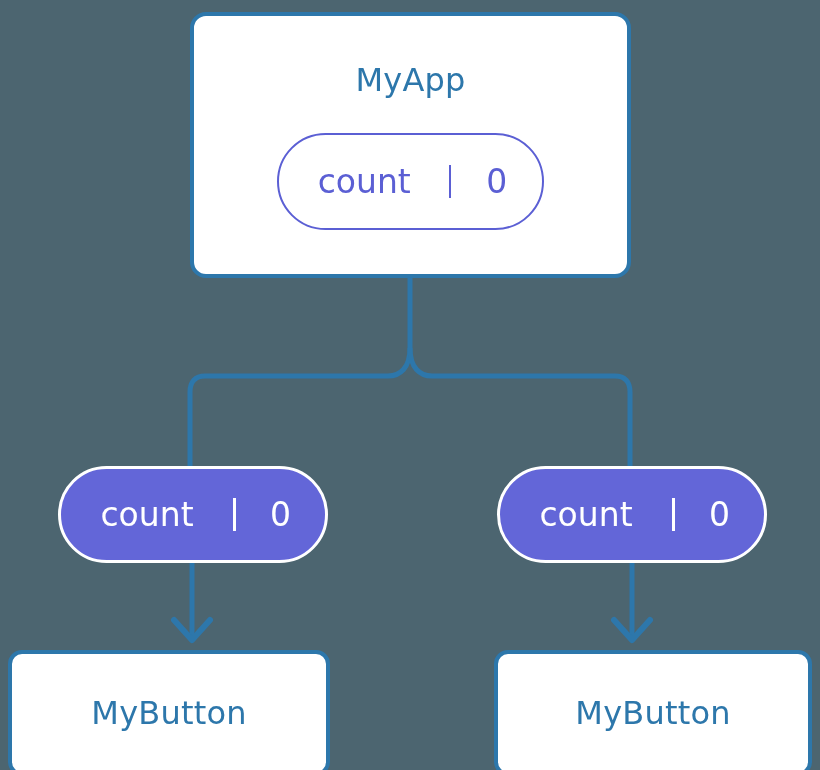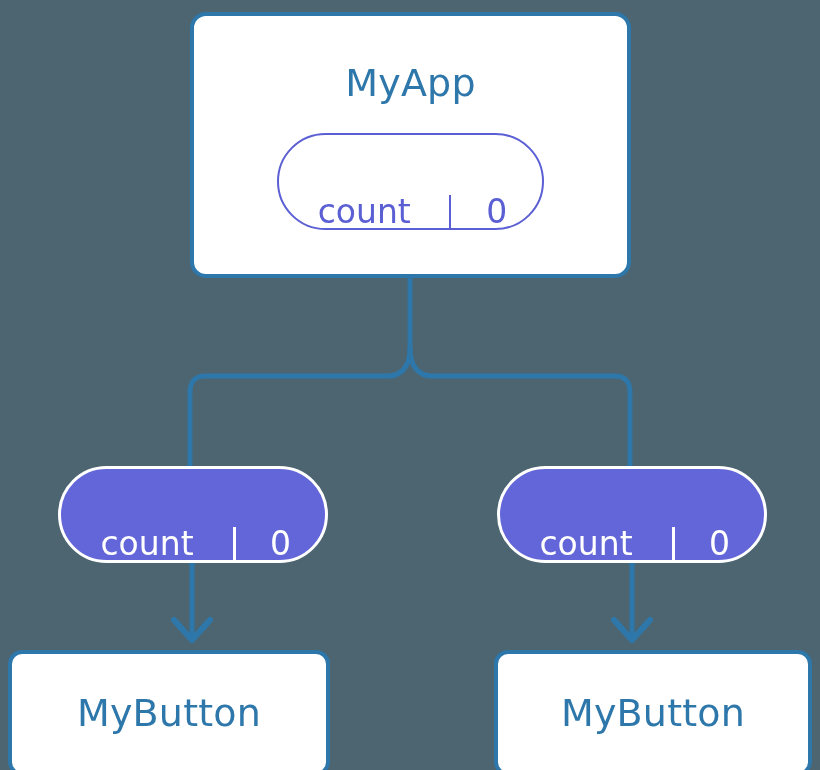--- a/index.html
+++ b/index.html
@@ -34,21 +34,21 @@
     background: #ffffff;
     border: 4px solid #2d77ab;
     border-radius: 16px;
     box-sizing: border-box;
     display: flex;
     flex-direction: column;
     align-items: center;
   }
   .comp-title {
     color: #2d77ab;
-    font-size: 38px;
+    font-size: 32px;
     line-height: 1;
     letter-spacing: 0.2px;
     white-space: nowrap;
   }
 
   
   #root-component {
     left: 190px;
     top: 12px;
     width: 441px;
@@ -63,21 +63,21 @@
     justify-content: center;
     border-radius: 14px;
   }
   #leaf-left  { left: 8px;   top: 650px; width: 322px; }
   #leaf-right { left: 494px; top: 650px; width: 318px; }
 
   
   .pill {
     position: absolute;
     display: flex;
-    align-items: flex-end;
+    align-items: center;
     box-sizing: border-box;
     border-radius: 999px;
     overflow: hidden;
   }
   .pill .pill-key,
   .pill .pill-val {
     display: flex;
     align-items: center;
     justify-content: center;
     font-size: 33px;

